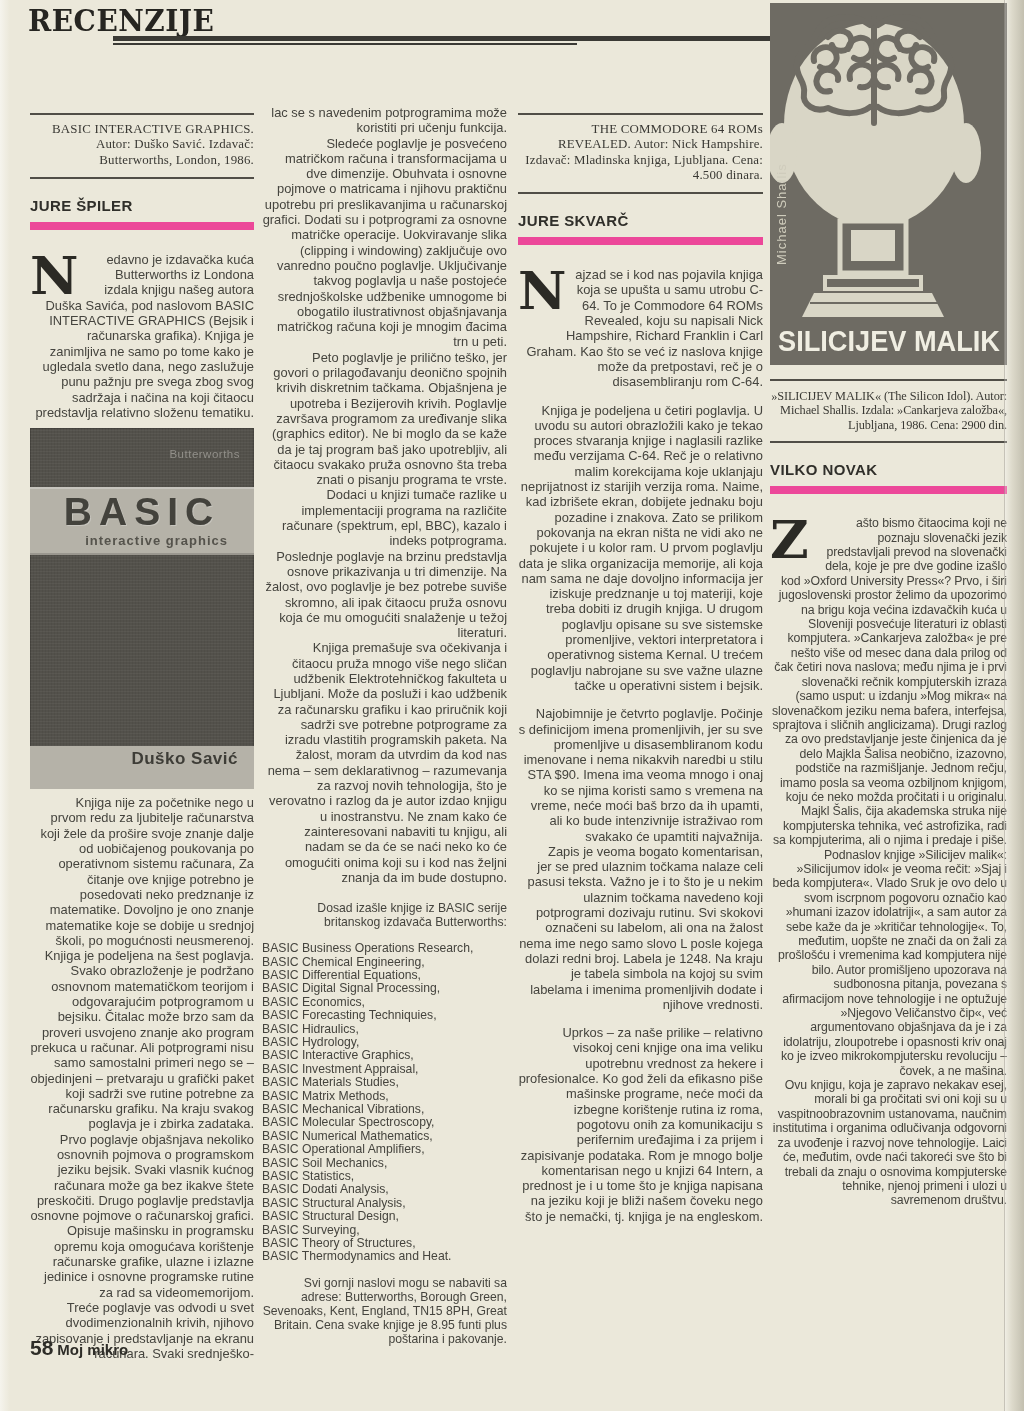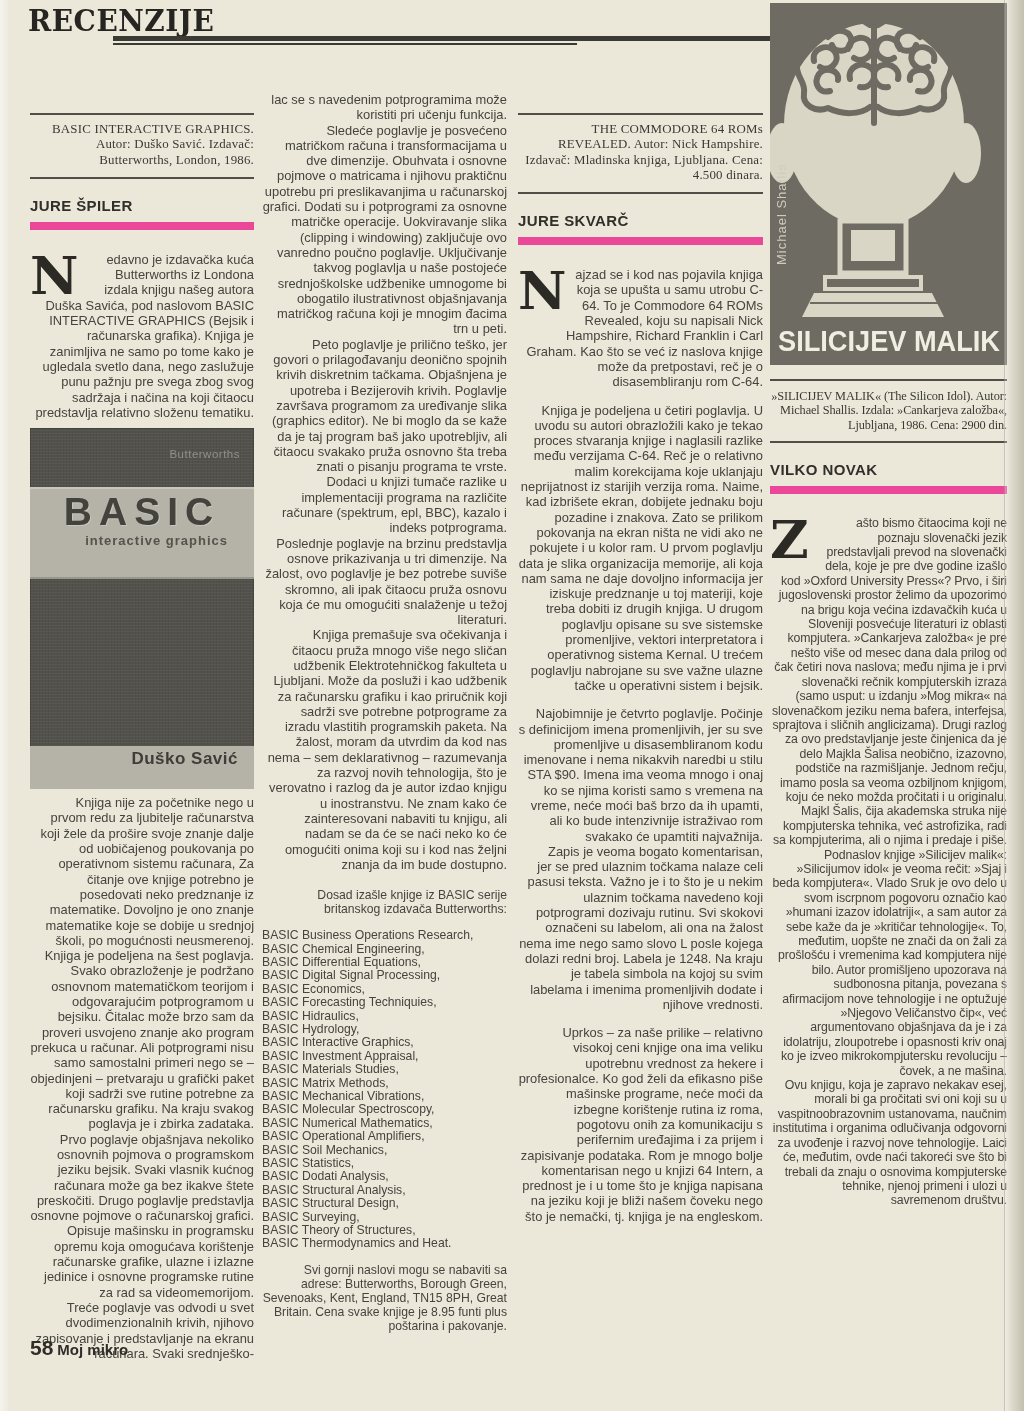--- a/index.html
+++ b/index.html
@@ -16,21 +16,21 @@
     font-family:"DejaVu Serif",serif;font-weight:bold;
     font-size:28px;letter-spacing:0.5px;color:#262521;
     transform:scaleY(1.05);transform-origin:top left;
   }
   .header-rule{position:absolute;left:113px;top:36px;width:692px;}
   .header-rule .r1{height:5px;background:#3b3a35;}
   .header-rule .r2{height:2px;background:#3b3a35;margin-top:2px;width:67%;}
   
   .col{position:absolute;text-align:justify;}
   .col1{left:30px;top:113px;width:224px;}
-  .col2{left:262px;top:92px;width:245px;}
+  .col2{left:262px;top:105px;width:245px;}
   .col3{left:518px;top:113px;width:245px;}
   .sidebar{left:770px;top:3px;width:237px;position:absolute;text-align:justify;max-height:1402px;overflow:hidden;}
   .col p,.sidebar p{margin:0;font-size:12.9px;line-height:15.3px;text-indent:14px;text-align:right;}
   .sidebar p{font-size:12.3px;line-height:14.4px;letter-spacing:-0.1px;}
   p.noindent{text-indent:0;}
   p.gap{margin-top:13px;}
   
   .title-block{border-top:2px solid #504e47;border-bottom:2px solid #504e47;padding:7px 0 9px 0;margin-bottom:0;}
   .review-title{
     font-family:"Liberation Serif",serif;font-size:17.5px;line-height:21px;
@@ -45,21 +45,21 @@
   }
   
   .book-cover{
     margin:8px 0 10px 0;height:357px;background:#53514b;position:relative;
     background-image:repeating-linear-gradient(0deg,rgba(255,255,255,.04) 0 1px,transparent 1px 3px),
                      repeating-linear-gradient(90deg,rgba(0,0,0,.05) 0 1px,transparent 1px 3px);
     box-shadow:inset 0 0 0 1px rgba(0,0,0,.15);
   }
   .cover-publisher{position:absolute;top:20px;right:14px;font-size:11.5px;color:#92908a;letter-spacing:0.5px;}
   .cover-band{
-    position:absolute;left:0;right:0;top:59px;height:92px;background:#b5b2a8;
+    position:absolute;left:0;right:0;top:59px;height:68px;background:#b5b2a8;
     box-shadow:0 2px 0 rgba(255,255,255,.25) inset,0 -2px 0 rgba(0,0,0,.15) inset;
   }
   .cover-title{
     text-align:center;font-weight:bold;font-size:39px;line-height:42px;margin-top:4px;
     letter-spacing:7px;color:#43423c;text-shadow:1px 1px 0 rgba(255,255,255,.25);
   }
   .cover-subtitle{text-align:right;padding-right:26px;font-size:13px;font-weight:bold;color:#55534c;letter-spacing:1px;}
   .cover-author-band{
     position:absolute;left:0;right:0;top:318px;height:43px;background:#b5b2a8;
     text-align:right;padding-right:16px;box-sizing:border-box;

